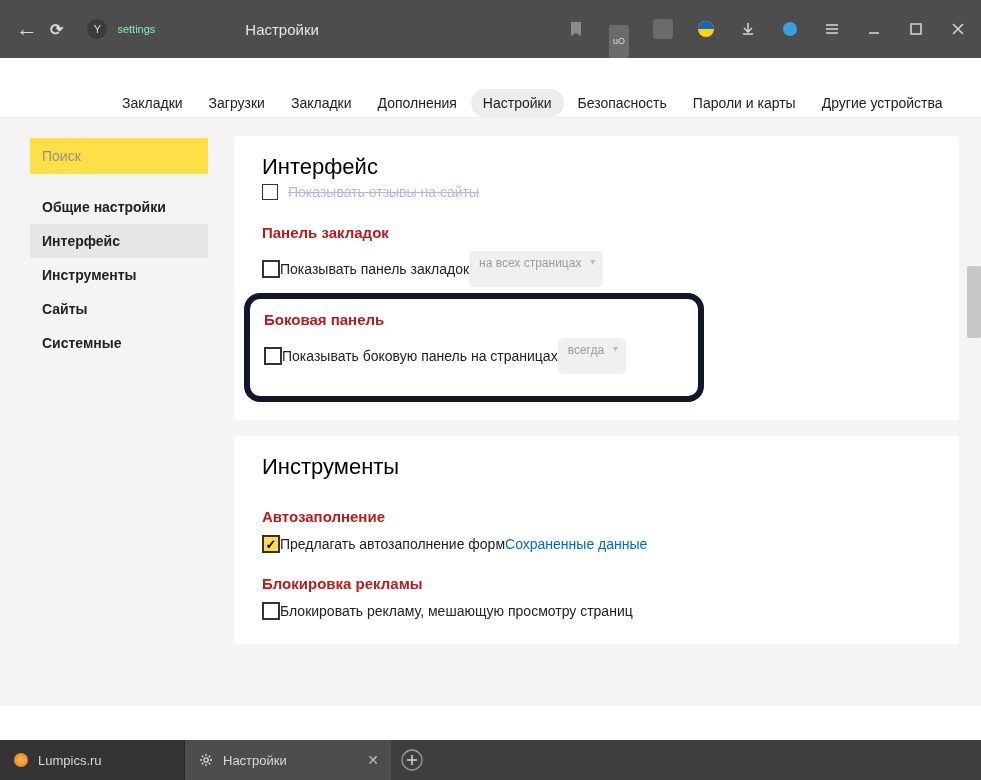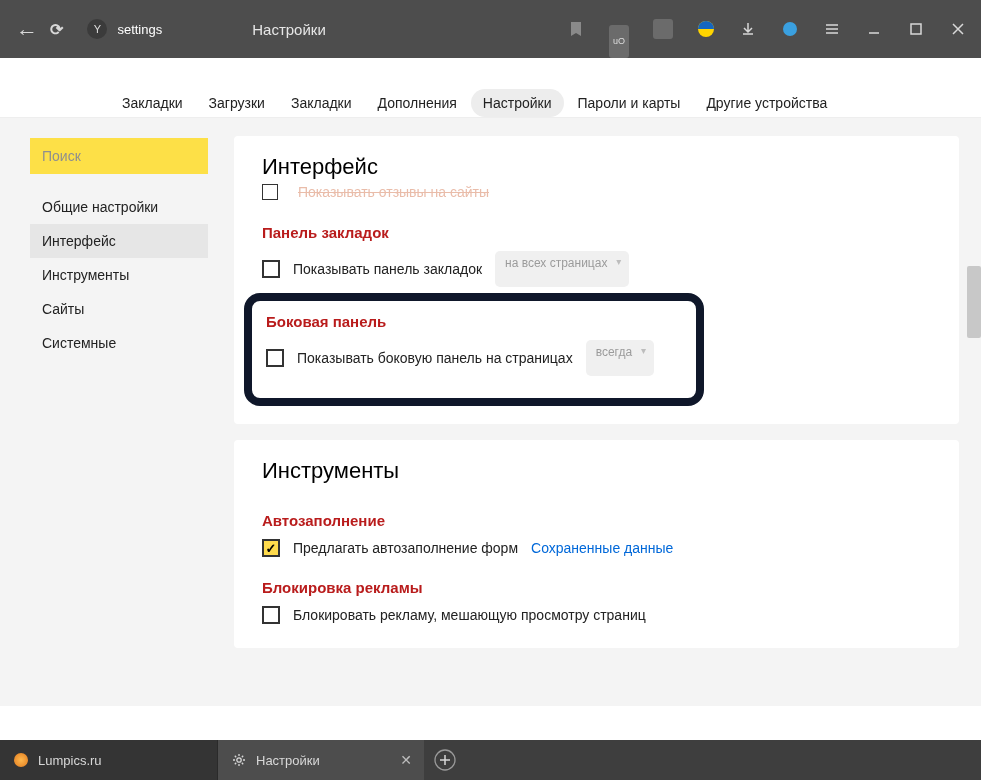--- a/index.html
+++ b/index.html
@@ -4,62 +4,62 @@
 <style>
   * { margin: 0; padding: 0; box-sizing: border-box; font-family: -apple-system, BlinkMacSystemFont, "Segoe UI", Arial, sans-serif; }
   body { width: 981px; height: 780px; background: #fff; overflow: hidden; position: relative; }
 
   
   .chrome-bar { height: 58px; background: #4d4d4d; display: flex; align-items: center; padding: 0 14px 0 50px; color: #d8d8d8; position: relative; }
   .chrome-bar .back { position: absolute; left: 16px; color: #d8d8d8; font-size: 22px; cursor: pointer; }
   .chrome-bar .reload { margin-right: 24px; color: #d8d8d8; font-size: 16px; font-weight: bold; cursor: pointer; }
   .chrome-bar .addr { display: flex; align-items: center; gap: 10px; }
   .chrome-bar .addr .yicon { width: 20px; height: 20px; border-radius: 50%; background: #3b3b3b; display:flex; align-items:center; justify-content:center; font-size:11px; color:#ddd;}
-  .chrome-bar .addr .url { font-size: 13px; color: #ffffff; }
+  .chrome-bar .addr .url { font-size: 11px; color: #86efac; }
   .chrome-bar .title { margin-left: 90px; font-size: 15px; color: #e6e6e6; }
   .chrome-bar .right { position: absolute; right: 14px; display: flex; align-items: center; gap: 24px; }
   .chrome-bar .right .ico { width: 18px; height: 18px; display:flex; align-items:center; justify-content:center; color:#d8d8d8; font-size:15px; cursor:pointer;}
 
   
   .topnav { height: 60px; background: #fff; display: flex; align-items: flex-end; gap: 2px; padding-left: 110px; font-size: 14px; color: #222; border-bottom: 1px solid #eee;}
   .topnav .tab { padding: 6px 12px; border-radius: 14px; cursor: pointer; }
   .topnav .tab.active { background: #ededed; }
 
   .content { display: flex; height: 588px; background: #f4f4f4; }
 
   
   .sidebar { width: 234px; padding: 20px 0 0 30px; }
   .sidebar .searchbox { width: 178px; height: 36px; background: #fde047; border: none; padding: 0 12px; font-size: 14px; color: #555; outline: none; margin-bottom: 16px;}
   .sidebar .searchbox::placeholder { color: #8f8f8f; }
-  .side-item { height: 34px; display:flex; align-items:center; padding-left: 12px; font-size: 14px; color:#222; cursor:pointer; width: 178px;}
+  .side-item { height: 34px; display:flex; align-items:center; padding-left: 12px; font-size: 14px; color:#222; cursor:pointer; width: 178px; font-weight: bold;}
   .side-item.active { background: #e6e6e6; }
 
   
   .main { flex: 1; padding: 18px 22px 0 0; overflow: hidden; position: relative;}
   .card { background: #fff; border-radius: 4px; margin-bottom: 16px; padding: 0 28px 18px 28px; position: relative;}
   .card h2 { font-size: 22px; font-weight: 400; padding: 18px 0 6px 0; color:#000;}
-  .card .cutoff { color:#c2410c; font-size:14px; position: relative; top: -2px; display:flex; align-items:flex-start; gap:20px;}
+  .card .cutoff { color:#4c1d95; font-size:14px; position: relative; top: -2px; display:flex; align-items:flex-start; gap:10px;}
   .sect-title { font-size: 15px; font-weight: 600; margin-top: 22px; margin-bottom: 10px; color:#b91c1c;}
-  .row { display:flex; align-items:center; gap: 13px; font-size: 14px; color:#222; margin-bottom: 6px;}
+  .row { display:flex; align-items:center; gap: 0; font-size: 14px; color:#222; margin-bottom: 6px;}
   .chk { width: 18px; height: 18px; border: 2px solid #333; background: #fff; display:inline-flex; align-items:center; justify-content:center; cursor:pointer; flex-shrink:0;}
   .chk.small { width:16px; height:16px; border-width:1.5px;}
   .chk.checked { background: #ffdb4d; border-color:#333; }
   .chk.checked::after { content:"✓"; font-size:13px; font-weight:bold; color:#000; line-height:1;}
   .sel { background:#f0f0f0; border:none; padding: 5px 22px 17px 10px; font-size: 12px; color:#9b9b9b; border-radius:5px; cursor:pointer; position:relative;}
   .sel::after { content:"▾"; position:absolute; right:8px; color:#bdbdbd; font-size:10px;}
   .link { color:#0068d9; cursor:pointer; }
 
-  .highlight { border: 8px solid #0f172a; border-radius: 16px; padding: 12px 18px 16px 14px; margin-left: -18px; width: 460px;}
+  .highlight { border: 6px solid #0f172a; border-radius: 16px; padding: 12px 18px 16px 14px; margin-left: -18px; width: 460px;}
 
   .scroll-hint { position:absolute; right:0; top:148px; width:14px; height:72px; background:#c8c8c8; border-radius:2px;}
 
   
   .tabstrip { position:absolute; bottom:0; left:0; right:0; height:40px; background:#3e3e3e; display:flex; align-items:stretch;}
   .tabstrip .btab { display:flex; align-items:center; gap:10px; padding: 0 14px; color:#d8d8d8; font-size:13px; cursor:pointer; position:relative;}
-  .tabstrip .btab.inactive { background:#343434; width: 218px; border-right:1px solid #2a2a2a;}
+  .tabstrip .btab.inactive { background:#343434; width: 185px; border-right:1px solid #2a2a2a;}
   .tabstrip .btab.activeb { background:#4d4d4d; width: 206px; }
   .tabstrip .btab .fav { width:14px; height:14px; border-radius:50%; display:inline-block;}
   .tabstrip .btab .close { position:absolute; right:12px; color:#bdbdbd; font-size:14px;}
   .tabstrip .newtab { width:42px; display:flex; align-items:center; justify-content:center; color:#d8d8d8; font-size:18px; cursor:pointer;}
 
   svg { display:block; }
 </style>
 </head>
 <body>
 
@@ -117,20 +117,21 @@
     </span>
   </div>
 </div>
 
 <div class="topnav">
   <span class="tab">Закладки</span>
   <span class="tab">Загрузки</span>
   <span class="tab">Закладки</span>
   <span class="tab">Дополнения</span>
   <span class="tab active">Настройки</span>
+  <span class="tab">Безопасность</span>
   <span class="tab">Пароли и карты</span>
   <span class="tab">Другие устройства</span>
 </div>
 
 <div class="content">
 
   <div class="sidebar">
     <input class="searchbox" placeholder="Поиск" style="">
     <div class="side-item">Общие настройки</div>
     <div class="side-item active">Интерфейс</div>

